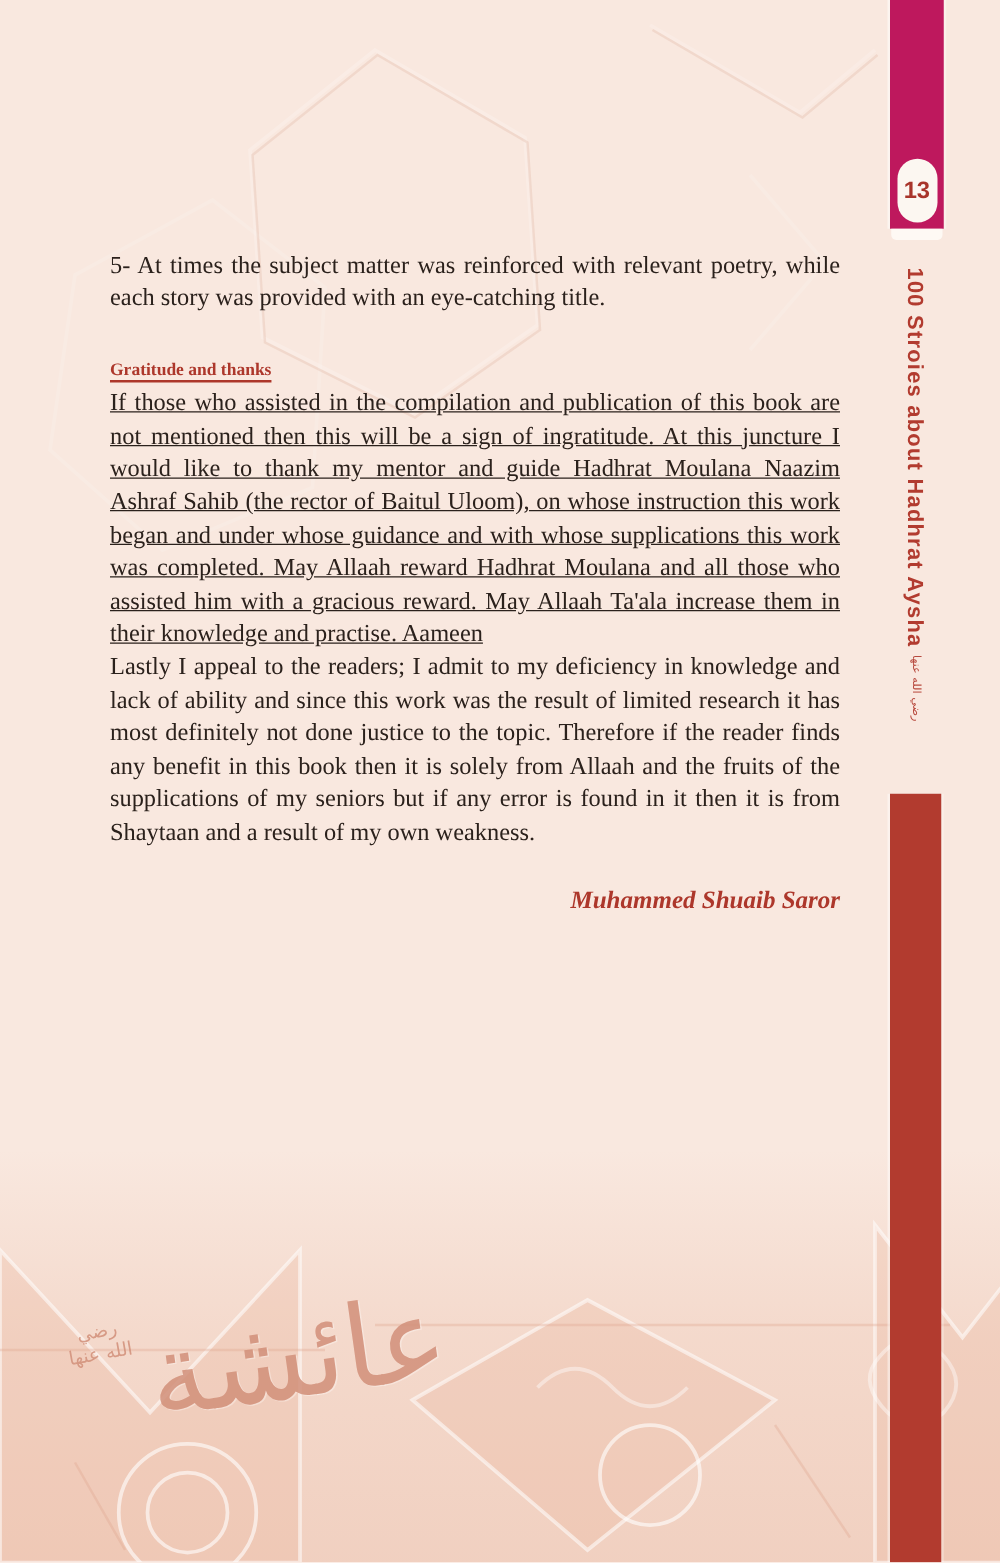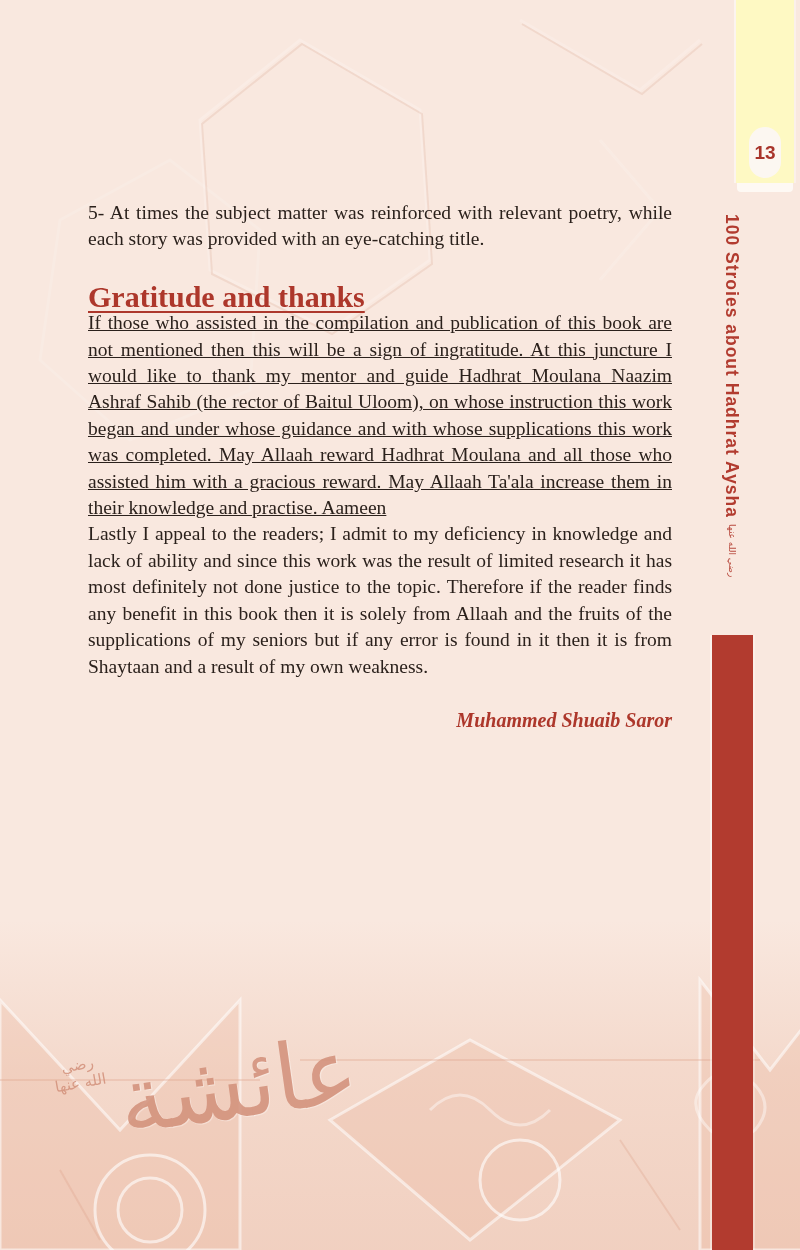--- a/index.html
+++ b/index.html
@@ -14,22 +14,22 @@
   .emboss-layer { position:absolute; inset:0; pointer-events:none; }
   .bottom-wash {
     position:absolute; left:0; right:0; bottom:0; height:330px;
     background:linear-gradient(to bottom, rgba(240,207,190,0) 0%, rgba(240,205,188,0.55) 45%, rgba(238,200,182,0.75) 100%);
     pointer-events:none;
   }
   .bottom-art { position:absolute; left:0; bottom:0; pointer-events:none; }
 
   
   .top-bar {
-    position:absolute; left:736px; top:0; width:58px; height:183px;
-    background:#fef9c3;
+    position:absolute; left:712px; top:0; width:43px; height:183px;
+    background:#be185d;
     box-shadow:-2px 0 0 rgba(255,255,255,0.5), 2px 0 0 rgba(255,255,255,0.35);
   }
   .top-bar::after {
     content:""; position:absolute; left:1px; right:1px; bottom:-9px; height:9px;
     background:rgba(255,252,248,0.85); border-radius:0 0 4px 4px;
   }
   .page-badge {
     position:absolute; left:50%; bottom:5px; transform:translateX(-50%);
     width:32px; height:51px; background:#fcf7f1; border-radius:16px;
     display:flex; align-items:center; justify-content:center;
@@ -61,21 +61,21 @@
     position:absolute; left:88px; top:200px; width:584px;
     font-size:19.5px; line-height:26.4px; color:#2b211c;
     text-align:justify;
   }
   .content p { margin:0; }
   .para-2 { margin-top:28px;text-decoration:underline; }
   .para-3 { margin-top:29px; }
   .para-4 { margin-top:29px; }
   .section-heading {
     margin:31px 0 0 0;
-    font-size:30px; font-weight:bold; color:#ad372b;
+    font-size:14px; font-weight:bold; color:#ad372b;
     text-decoration:underline; text-decoration-thickness:2px; text-underline-offset:4px;
     text-align:left;
   }
   .para-after-heading { margin-top:27px; }
   .aameen-em { font-style:italic; margin-left:5px; }
   .signature {
     margin-top:27px !important;
     font-weight:bold; font-style:italic;
     font-size:20px; color:#ad372b; text-align:right;
   }

